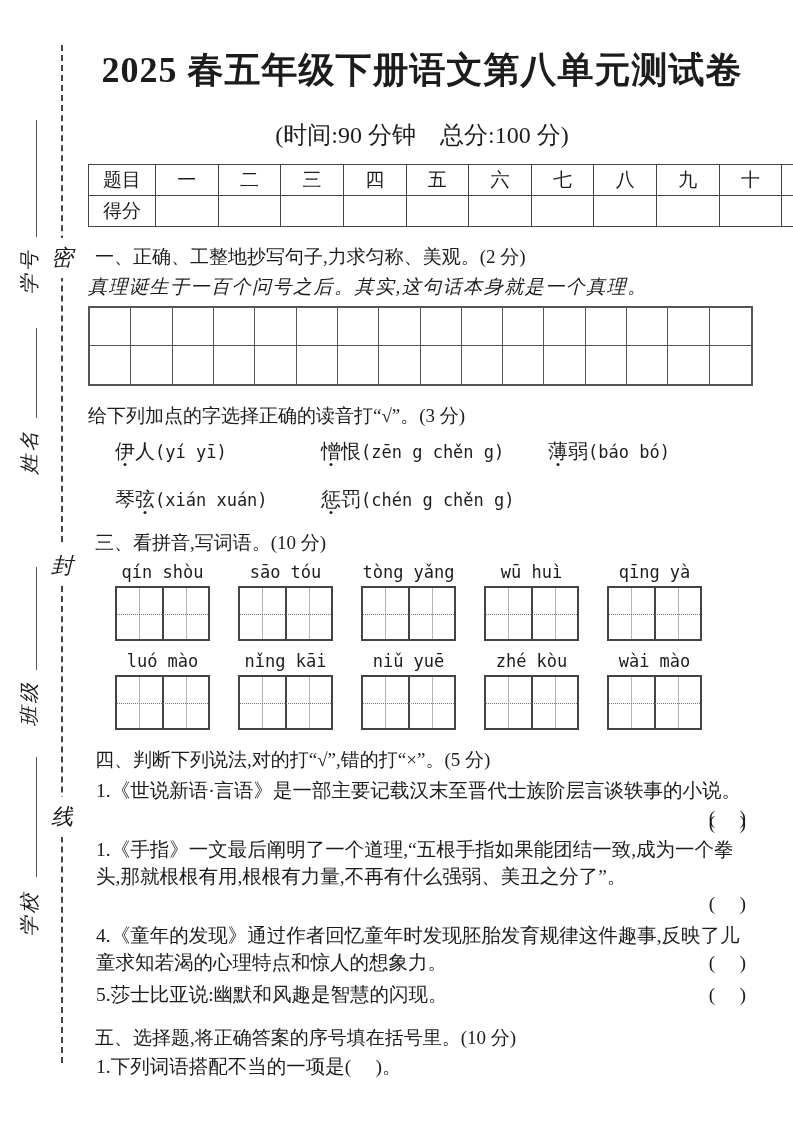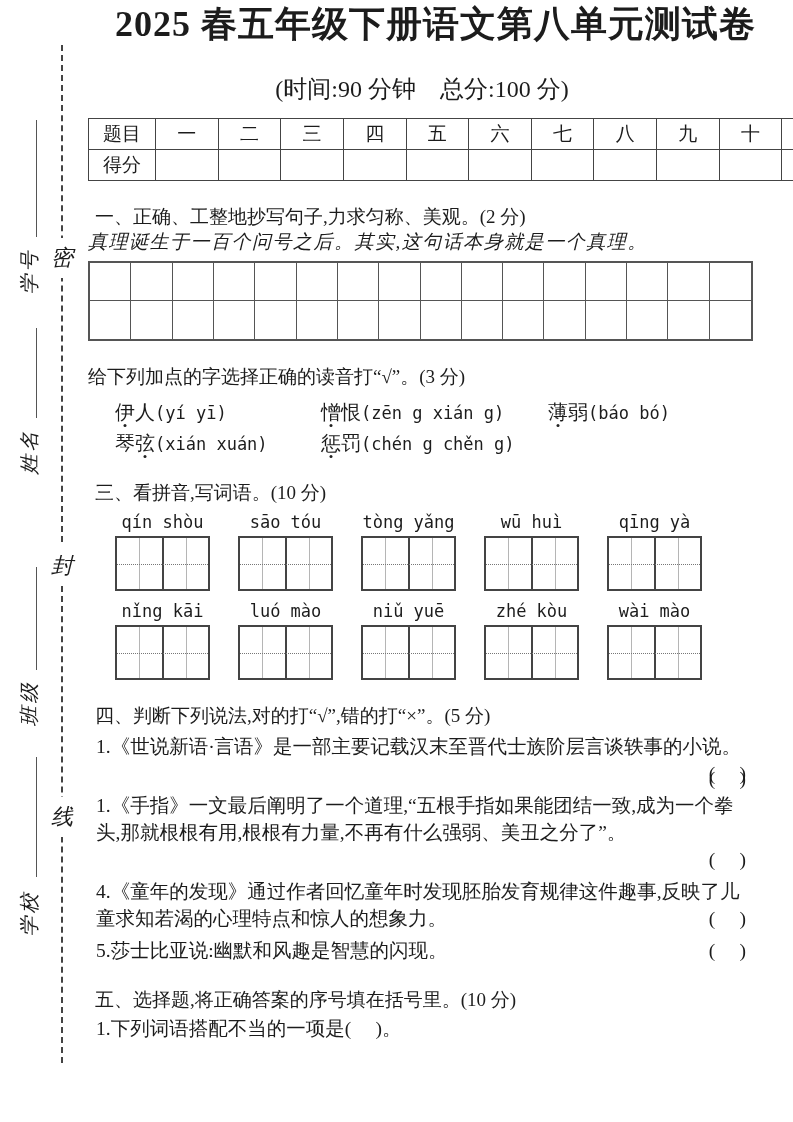--- a/index.html
+++ b/index.html
@@ -10,39 +10,39 @@
   }
   
   .dash-line{position:absolute;left:61px;top:45px;height:1018px;width:0;border-left:2px dashed #444;}
   .seal-char{position:absolute;left:49px;width:26px;text-align:center;background:#fff;
     font-size:22px;font-style:italic;padding:5px 0;}
   .vfield-line{position:absolute;left:36px;width:1px;background:#555;}
   .vfield-label{position:absolute;left:6px;width:46px;text-align:center;font-size:20px;
     font-style:italic;letter-spacing:3px;transform:rotate(-90deg);white-space:nowrap;}
   
   .main{position:absolute;left:88px;top:0;width:668px;}
-  .title{text-align:right;font-size:36px;font-weight:bold;letter-spacing:1px;}
+  .title{margin-top:46px;text-align:center;font-size:36px;font-weight:bold;letter-spacing:1px;}
   .subtitle{margin-top:24px;text-align:center;font-size:24px;}
   
   table.score{margin-top:13px;border-collapse:collapse;width:757px;table-layout:fixed;}
   table.score td{border:1px solid #444;height:30px;text-align:center;font-size:19px;padding:0;}
   table.score td.first{width:66px;}
   
-  .s-head{font-size:19px;line-height:24px;margin-top:24px;padding-left:7px;}
+  .s-head{font-size:19px;line-height:24px;margin-top:18px;padding-left:7px;}
   .s-head.noindent{padding-left:0;}
-  .copy-sentence{font-size:19px;font-style:italic;letter-spacing:1.5px;}
+  .copy-sentence{font-size:19px;font-style:italic;margin-top:5px;letter-spacing:1.5px;}
   
   .copy-grid{margin-top:6px;width:665px;display:grid;grid-template-columns:repeat(16,1fr);
     border:2px solid #555;box-sizing:border-box;}
   .copy-cell{height:38px;border-right:1px solid #555;border-bottom:1px solid #555;box-sizing:border-box;}
   .copy-cell:nth-child(16n){border-right:none;}
   .copy-cell:nth-child(n+17){border-bottom:none;}
   
   .pron-grid{display:grid;grid-template-columns:206px 227px auto;padding-left:27px;
-    margin-top:10px;row-gap:4px;}
+    margin-top:10px;row-gap:21px;}
   .pron-item{font-size:20px;white-space:nowrap;}
   .pron-pinyin{font-family:"DejaVu Sans Mono",monospace;font-size:17px;}
   .dchar{position:relative;}
   .dchar::after{content:"";position:absolute;left:50%;bottom:-4px;transform:translateX(-50%);
     width:3px;height:3px;background:#222;border-radius:50%;}
   
   .py-row{display:flex;margin-left:27px;gap:28px;}
   .py-row.r1{margin-top:7px;}
   .py-row.r2{margin-top:10px;}
   .py-word{width:95px;flex:0 0 95px;}
@@ -149,21 +149,21 @@
       <div class="copy-cell"></div>
       <div class="copy-cell"></div>
       <div class="copy-cell"></div>
       <div class="copy-cell"></div>
       <div class="copy-cell"></div>
     </div>
 
   <div class="s-head noindent">给下列加点的字选择正确的读音打“√”。(3 分)</div>
   <div class="pron-grid" id="pron-grid">
       <div class="pron-item"><span class="pron-word"><span class="dchar">伊</span><span>人</span></span><span class="pron-pinyin">(yí  yī)</span></div>
-      <div class="pron-item"><span class="pron-word"><span class="dchar">憎</span><span>恨</span></span><span class="pron-pinyin">(zēn g  xián g)</span></div>
+      <div class="pron-item"><span class="pron-word"><span class="dchar">憎</span><span>恨</span></span><span class="pron-pinyin">(zēn g  chěn g)</span></div>
       <div class="pron-item"><span class="pron-word"><span class="dchar">薄</span><span>弱</span></span><span class="pron-pinyin">(báo  bó)</span></div>
       <div class="pron-item"><span class="pron-word"><span>琴</span><span class="dchar">弦</span></span><span class="pron-pinyin">(xián  xuán)</span></div>
       <div class="pron-item"><span class="pron-word"><span class="dchar">惩</span><span>罚</span></span><span class="pron-pinyin">(chén g  chěn g)</span></div>
     </div>
 
   <div class="s-head">三、看拼音,写词语。(10 分)</div>
   <div class="py-row r1" id="py-row-0">
       <div class="py-word">
         <div class="py-label">qín shòu</div>
         <div class="py-box">
@@ -195,28 +195,28 @@
       <div class="py-word">
         <div class="py-label">qīng yà</div>
         <div class="py-box">
           <div class="py-cell"></div>
           <div class="py-cell"></div>
         </div>
       </div>
     </div>
   <div class="py-row r2" id="py-row-1">
       <div class="py-word">
+        <div class="py-label">luó mào</div>
+        <div class="py-box">
+          <div class="py-cell"></div>
+          <div class="py-cell"></div>
+        </div>
+      </div>
+      <div class="py-word">
         <div class="py-label">nǐng kāi</div>
-        <div class="py-box">
-          <div class="py-cell"></div>
-          <div class="py-cell"></div>
-        </div>
-      </div>
-      <div class="py-word">
-        <div class="py-label">luó mào</div>
         <div class="py-box">
           <div class="py-cell"></div>
           <div class="py-cell"></div>
         </div>
       </div>
       <div class="py-word">
         <div class="py-label">niǔ yuē</div>
         <div class="py-box">
           <div class="py-cell"></div>
           <div class="py-cell"></div>

